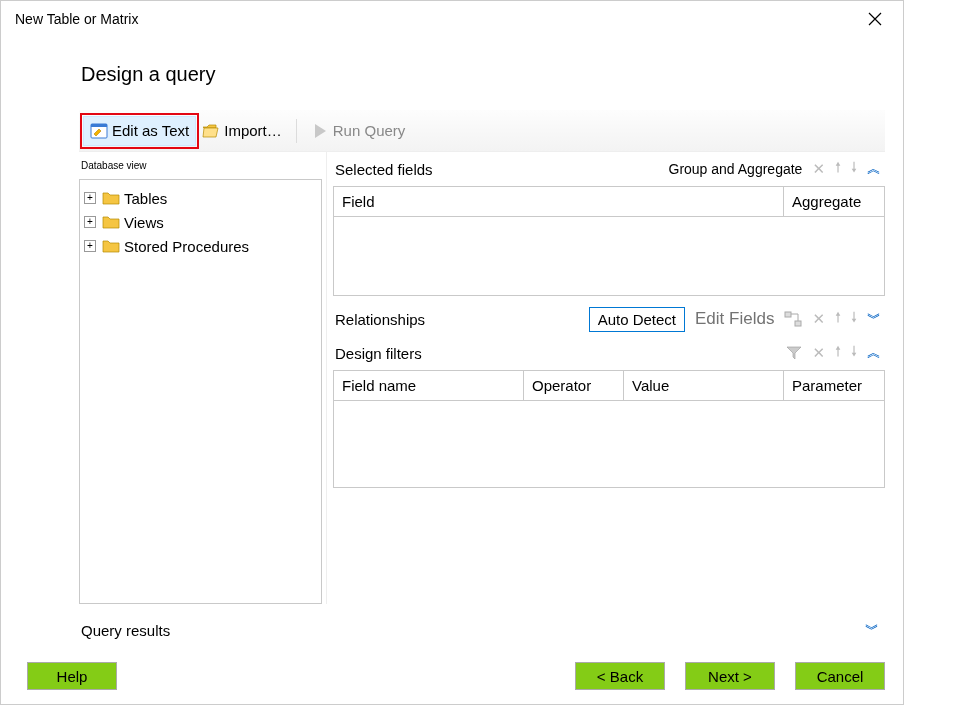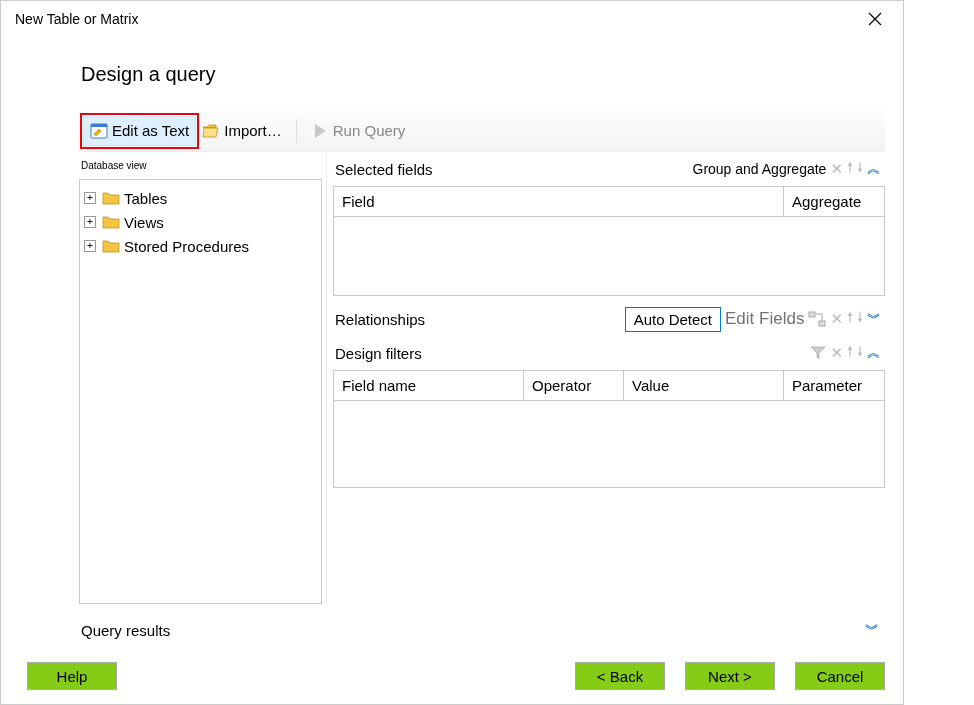--- a/index.html
+++ b/index.html
@@ -20,21 +20,21 @@
   .panes { display: flex; flex: 1; min-height: 0; }
   .left-pane { width: 248px; display: flex; flex-direction: column; border-right: 1px solid #eee; padding-right: 4px; }
   .section-header { font-size: 10px; padding: 8px 6px 8px 2px; }
   .tree-box { flex: 1; border: 1px solid #c9c9c9; background: #fff; padding: 6px 4px; overflow: auto; }
   .tree-row { display: flex; align-items: center; gap: 4px; height: 24px; font-size: 15px; cursor: pointer; }
   .tree-toggle { width: 12px; height: 12px; border: 1px solid #999; display: flex; align-items: center; justify-content: center; font-size: 10px; line-height: 1; margin-right: 2px; }
   .right-pane { flex: 1; display: flex; flex-direction: column; padding-left: 6px; }
   .group { display: flex; flex-direction: column; }
   .group-header { display: flex; align-items: center; justify-content: space-between; height: 34px; }
   .group-label { font-size: 15px; padding-left: 2px; }
-  .group-tools { display: flex; align-items: center; gap: 4px; color: #bbb; padding-right: 4px; }
+  .group-tools { display: flex; align-items: center; gap: 10px; color: #bbb; padding-right: 4px; }
   .tool { cursor: pointer; }
   .btn-box { border: 1px solid #0078d4; color: #000; padding: 3px 8px; cursor: pointer; font-size: 15px; }
   .link-disabled { color: #737373; font-size: 17px; }
   .grid { border: 1px solid #c9c9c9; background: #fff; }
   .grid-head { display: flex; height: 30px; background: #fff; border-bottom: 1px solid #c9c9c9; }
   .grid-head > div { display: flex; align-items: center; padding: 0 8px; border-right: 1px solid #c9c9c9; font-size: 15px; }
   .grid-head > div:last-child { border-right: none; }
   .grid-body { height: 78px; }
   .grid-body.small { height: 86px; }
   .query-results { display:flex; align-items:center; justify-content:space-between; height:36px; margin-top:8px; padding:0 6px 0 2px; font-size:15px;gap:40px;}

